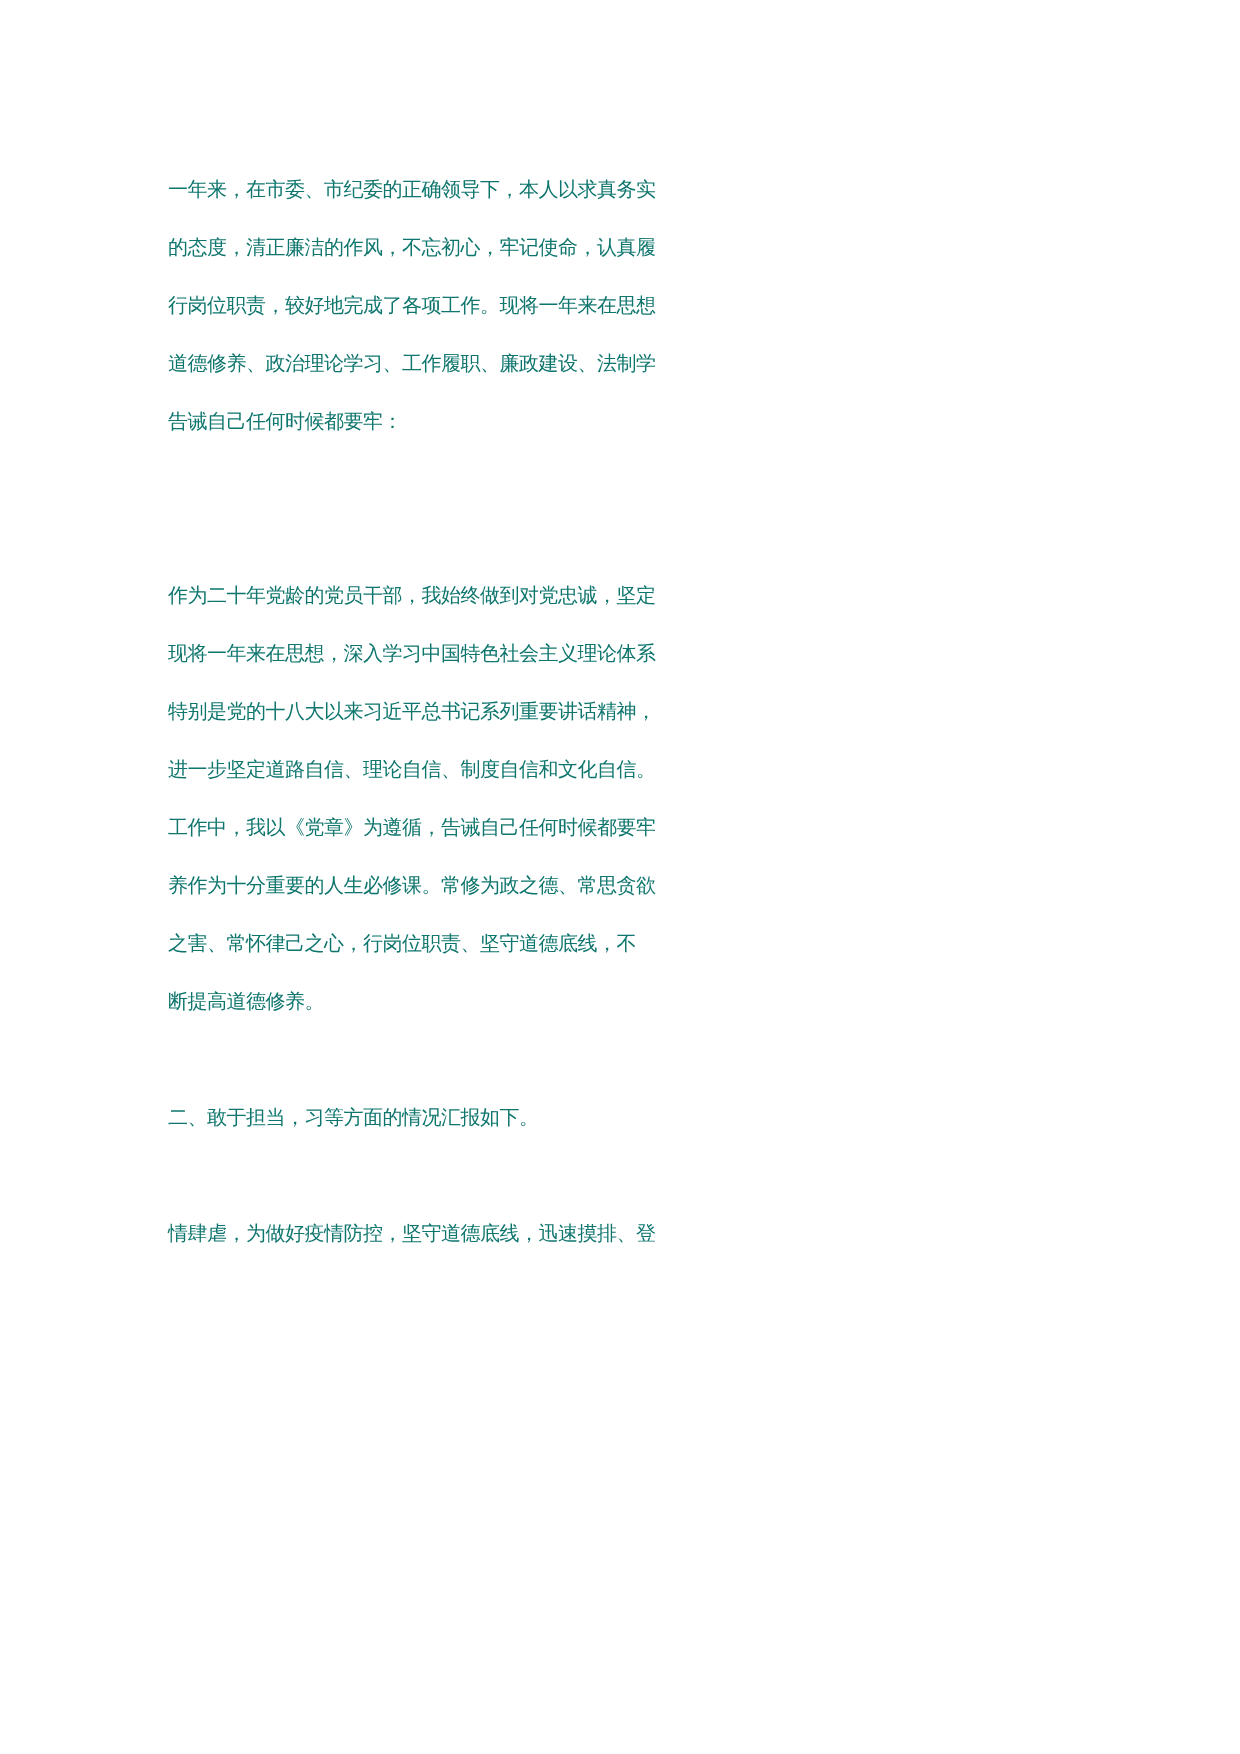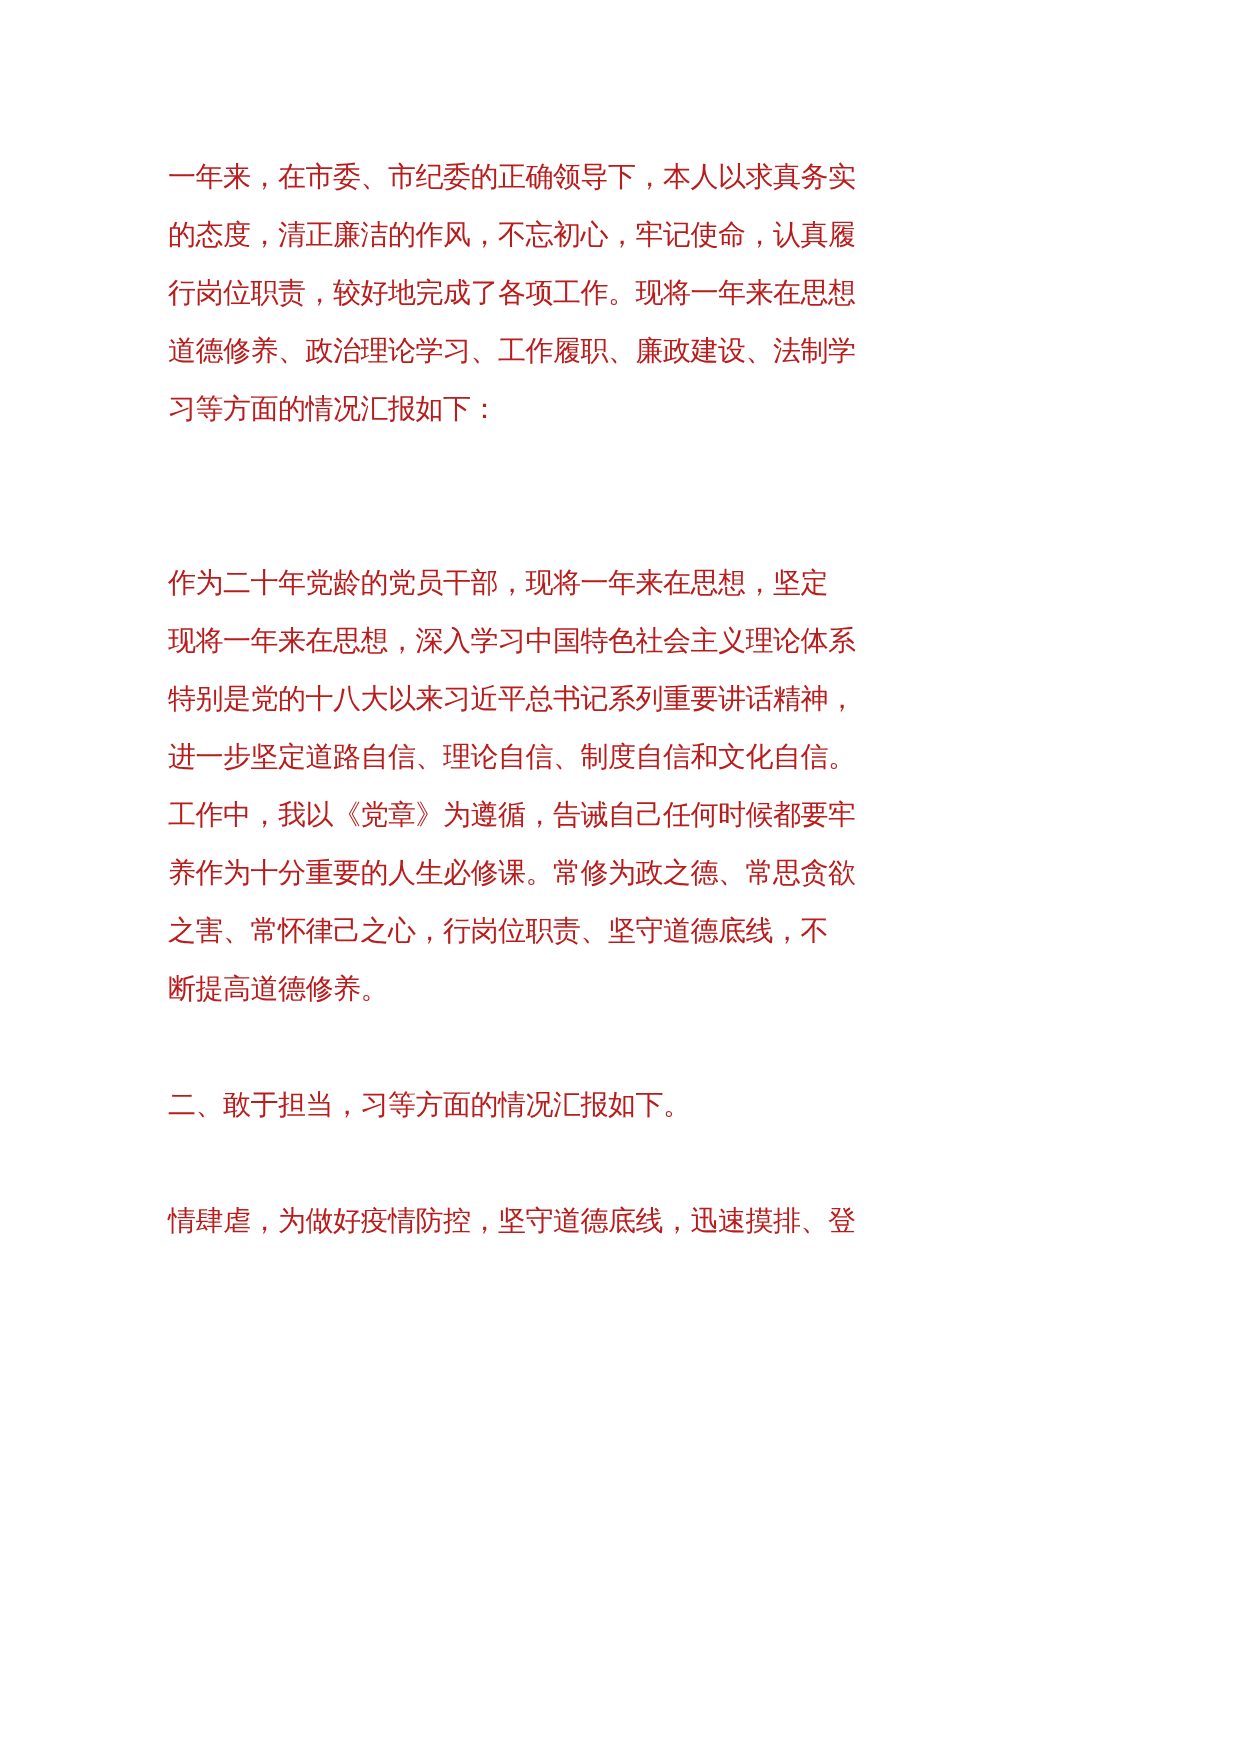--- a/index.html
+++ b/index.html
@@ -1,36 +1,36 @@
 <!DOCTYPE html>
 <html><head>
   <meta charset="utf-8">
   <style>
     html, body { margin: 0; padding: 0; background: #ffffff; }
     body { width: 1240px; height: 1754px; position: relative; overflow: hidden; }
-    .page { position: absolute; left: 168px; top: 148px; width: 776px; color: #b91c1c;
-      font-family: "DejaVu Sans", "Liberation Sans", sans-serif; font-size: 28px; line-height: 58px; }
+    .page { position: absolute; left: 168px; top: 160px; width: 776px; color: #0f766e;
+      font-family: "DejaVu Sans", "Liberation Sans", sans-serif; font-size: 20px; line-height: 58px; }
     .line { white-space: nowrap; height: 58px; letter-spacing: -0.5px; }
     .gap { height: 58px; }
   </style>
 </head>
 <body>
 
 <div class="page">
   <div>
     <div class="line">一年来，在市委、市纪委的正确领导下，本人以求真务实</div>
     <div class="line">的态度，清正廉洁的作风，不忘初心，牢记使命，认真履</div>
     <div class="line">行岗位职责，较好地完成了各项工作。现将一年来在思想</div>
     <div class="line">道德修养、政治理论学习、工作履职、廉政建设、法制学</div>
-    <div class="line">习等方面的情况汇报如下：</div>
+    <div class="line">告诫自己任何时候都要牢：</div>
   </div>
   <div class="gap"></div>
   <div class="gap"></div>
   <div>
-    <div class="line">作为二十年党龄的党员干部，现将一年来在思想，坚定</div>
+    <div class="line">作为二十年党龄的党员干部，我始终做到对党忠诚，坚定</div>
     <div class="line">现将一年来在思想，深入学习中国特色社会主义理论体系</div>
     <div class="line">特别是党的十八大以来习近平总书记系列重要讲话精神，</div>
     <div class="line">进一步坚定道路自信、理论自信、制度自信和文化自信。</div>
     <div class="line">工作中，我以《党章》为遵循，告诫自己任何时候都要牢</div>
     <div class="line">养作为十分重要的人生必修课。常修为政之德、常思贪欲</div>
     <div class="line">之害、常怀律己之心，行岗位职责、坚守道德底线，不</div>
     <div class="line">断提高道德修养。</div>
   </div>
   <div class="gap"></div>
   <div>

